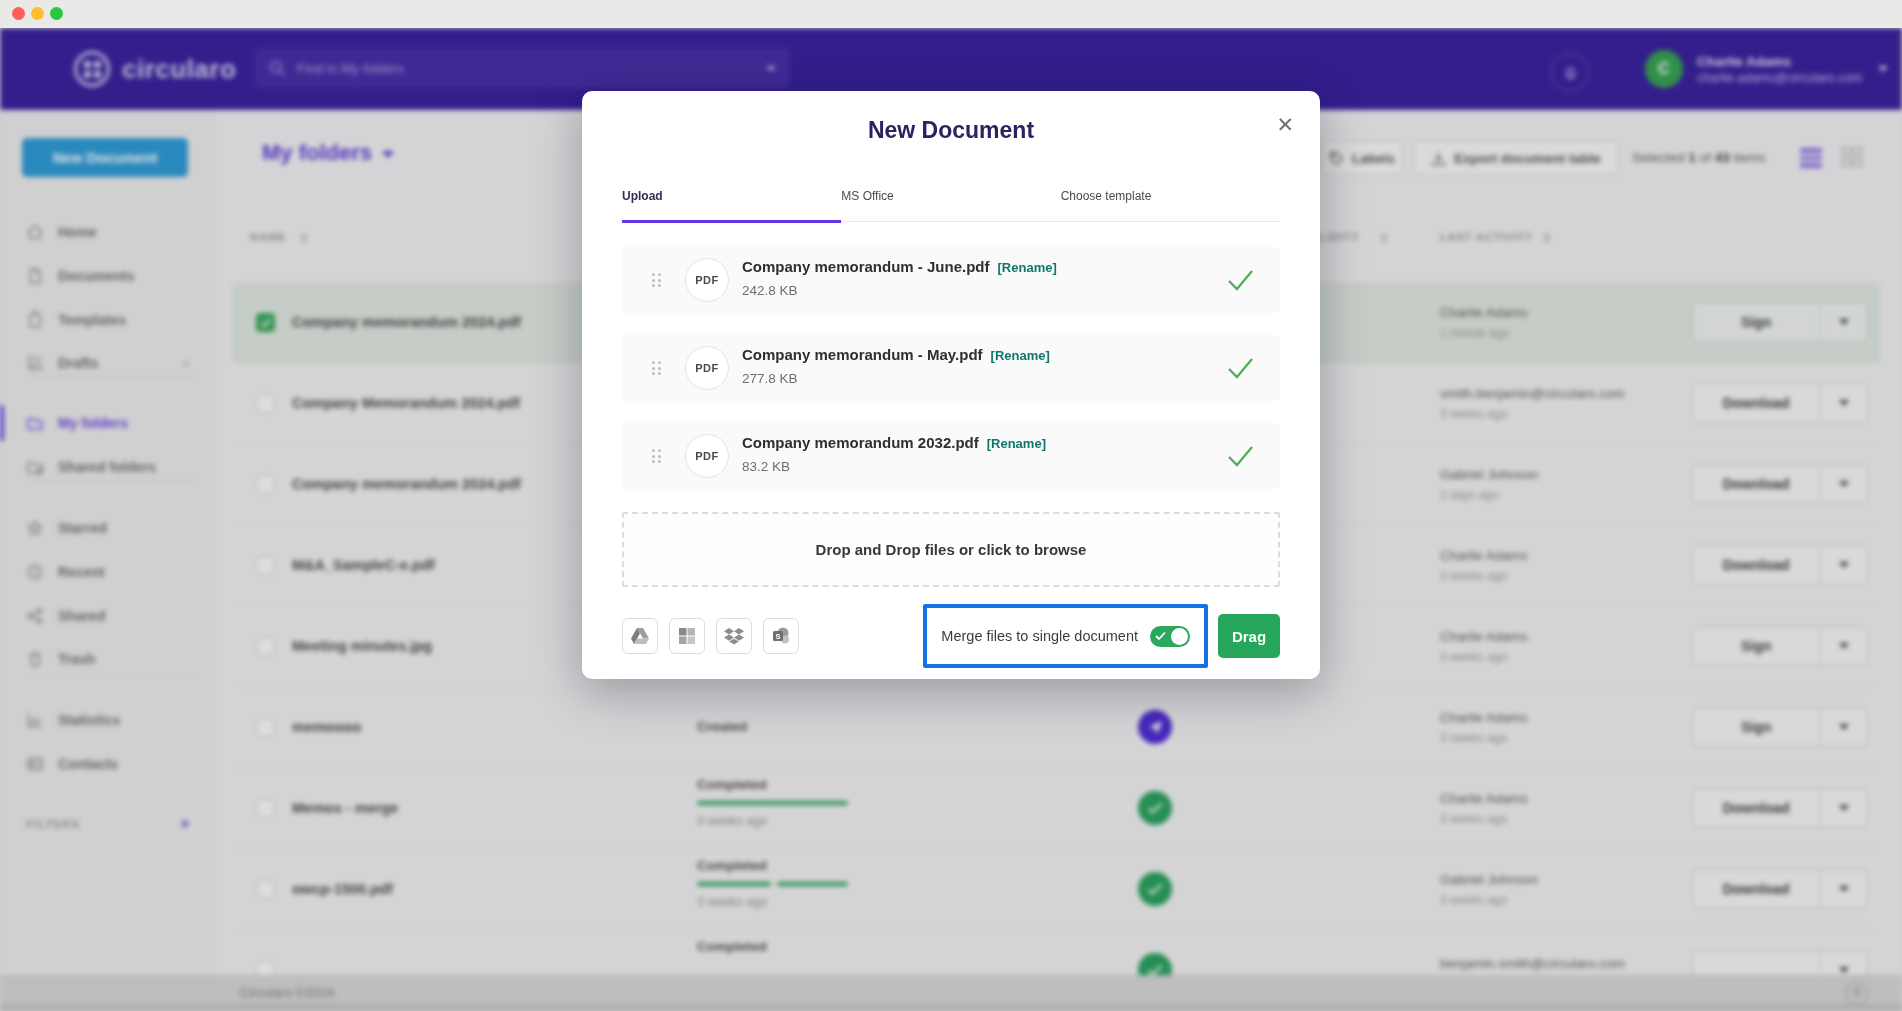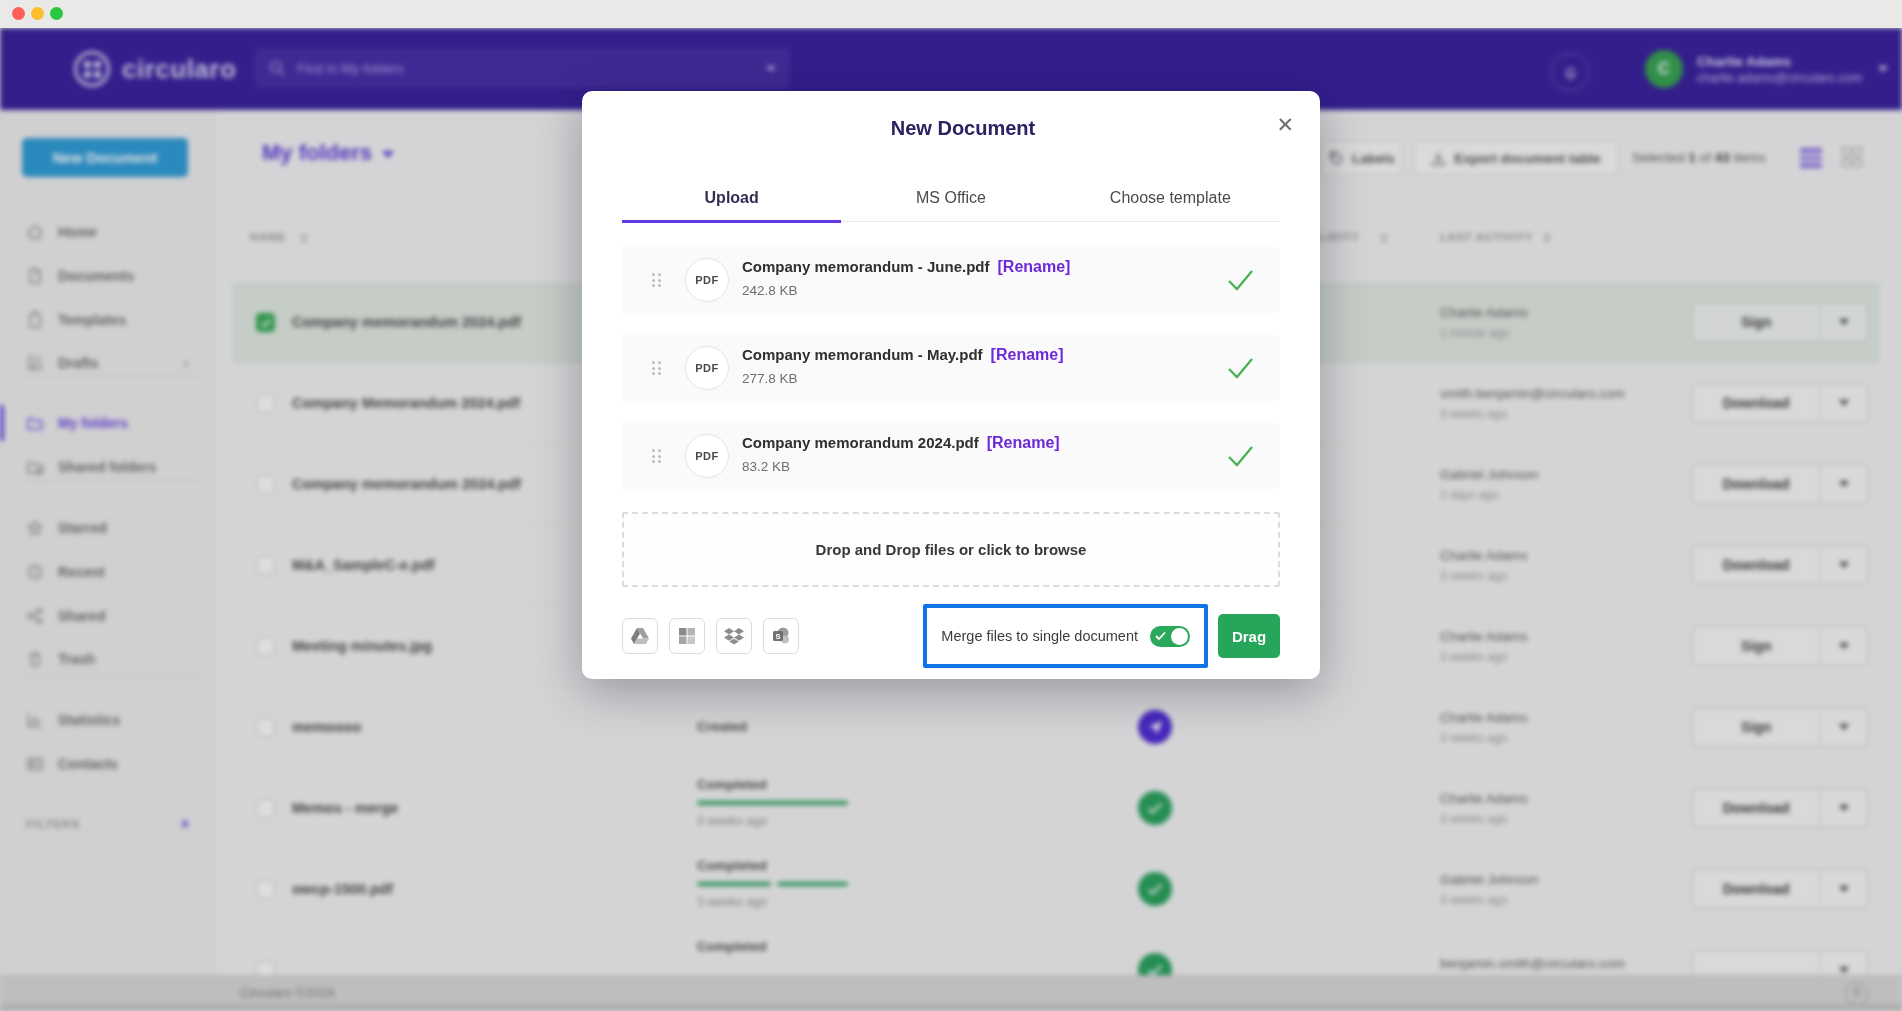--- a/index.html
+++ b/index.html
@@ -121,37 +121,37 @@
     border-top:1px solid #c8c8c7; }
   .copyright { position:absolute; left:240px; top:9px; font-size:13px; color:#7d7d7c; }
   .help-circle { position:absolute; left:1845px; top:6px; width:23px; height:23px; border-radius:50%;
     border:1.5px solid #9a9a99; color:#8a8a89; font-size:13px; font-weight:bold;
     display:flex; align-items:center; justify-content:center; }
   .page-edge { position:absolute; left:0; bottom:0; width:1902px; height:7px; background:#c5c5c4; }
 
   
   .modal { position:absolute; left:582px; top:63px; width:738px; height:588px; background:#fff;
     border-radius:10px; box-shadow:0 12px 48px rgba(10,10,30,.30); }
-  .m-title { position:absolute; top:26px; left:12px; width:738px; text-align:center;
-    color:#2b2261; font-size:20px; font-weight:bold; }
+  .m-title { position:absolute; top:26px; left:0; width:738px; text-align:center;
+    color:#2b2261; font-size:23px; font-weight:bold; }
   .m-close { position:absolute; top:22px; right:26px; font-size:21px; color:#6f6f6f; cursor:pointer; }
   .m-tabs { position:absolute; top:98px; left:40px; width:658px; height:33px; display:flex;
     border-bottom:1px solid #e9e9e8; }
-  .m-tab { flex:1; text-align:center; font-size:16px; color:#4a4a4a; cursor:pointer; }
+  .m-tab { flex:1; text-align:left; font-size:12px; color:#4a4a4a; cursor:pointer; }
   .m-tab.active { color:#332e52; font-weight:bold; border-bottom:3px solid #6236e2; margin-bottom:-2px; }
   .m-files { position:absolute; top:156px; left:40px; width:658px; }
   .f-row { position:relative; height:66px; background:#fafafa; border-radius:3px; margin-bottom:22px; }
   .handle { position:absolute; left:30px; top:26px; display:grid;
     grid-template-columns:3px 3px; grid-template-rows:3px 3px 3px; gap:2.5px; cursor:grab; }
   .handle i { background:#bdbdbd; border-radius:50%; }
   .pdf-badge { position:absolute; left:63px; top:11px; width:44px; height:44px; border-radius:50%;
     background:#fff; border:1px solid #e4e4e3; display:flex; align-items:center; justify-content:center;
     font-size:11px; font-weight:bold; color:#4a4a4a; letter-spacing:.5px; }
   .f-name { position:absolute; left:120px; top:11px; font-size:15px; font-weight:bold; color:#2f2f2f; }
-  .f-rename { font-size:16px; font-weight:bold; color:#6d28d9; margin-left:8px; cursor:pointer; }
+  .f-rename { font-size:13px; font-weight:bold; color:#0f766e; margin-left:8px; cursor:pointer; }
   .f-size { position:absolute; left:120px; top:36px; font-size:13.5px; color:#6e6e6e; }
   .f-check { position:absolute; right:26px; top:22px; }
   .m-drop { position:absolute; top:421px; left:40px; width:658px; height:75px;
     border:2px dashed #dcdcdb; border-radius:2px; background:#fefefe;
     display:flex; align-items:center; justify-content:center;
     font-size:15px; font-weight:600; color:#383838; cursor:pointer; }
   .m-bottom { position:absolute; top:509px; left:40px; width:658px; height:72px;
     display:flex; align-items:center; }
   .sources { display:flex; gap:11px; }
   .src-btn { width:36px; height:36px; border:1px solid #dcdcdb; border-radius:6px; background:#fff;
@@ -607,21 +607,21 @@
       <div class="f-row">
         <span class="handle">
             <i></i>
             <i></i>
             <i></i>
             <i></i>
             <i></i>
             <i></i>
           </span>
         <span class="pdf-badge">PDF</span>
-        <span class="f-name"><span>Company memorandum 2024.pdf</span><span class="f-rename">[Rename]</span></span>
+        <span class="f-name"><span>Company memorandum 2032.pdf</span><span class="f-rename">[Rename]</span></span>
         <span class="f-size">83.2 KB</span>
         <span class="f-check"><svg width="27" height="22" viewBox="0 0 27 22" fill="none" stroke="#46b14f" stroke-width="2.2">
               <path d="M2 12 l8 8 L25 2"></path>
             </svg></span>
       </div>
 
     </div>
 
     <div class="m-drop">Drop and Drop files or click to browse</div>
 

